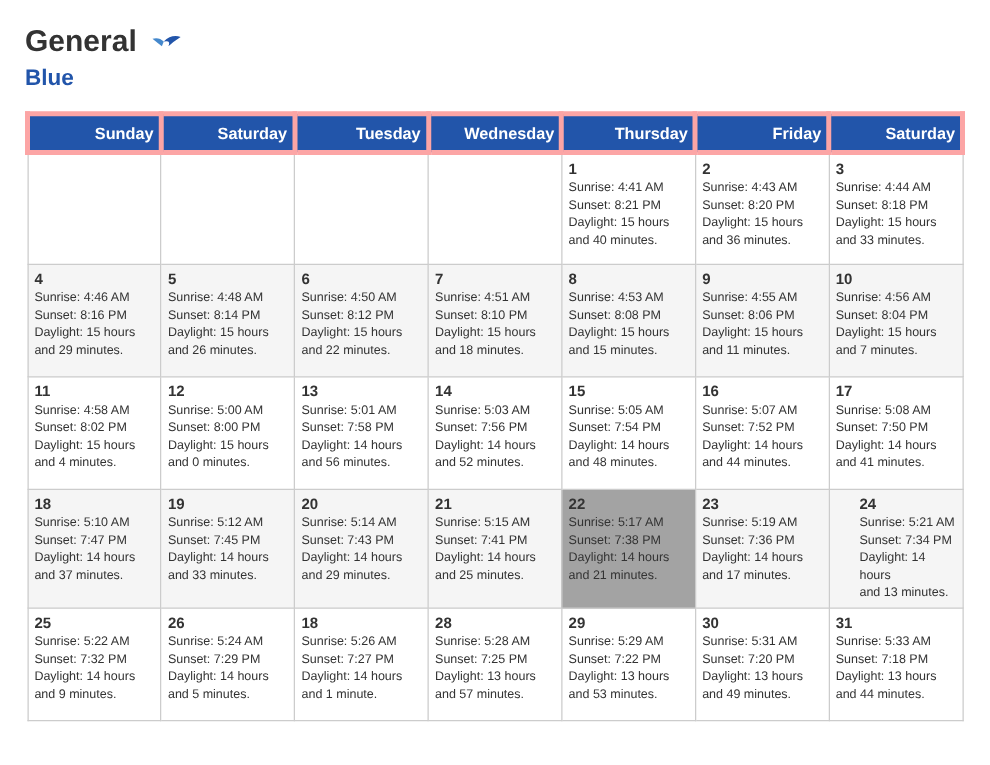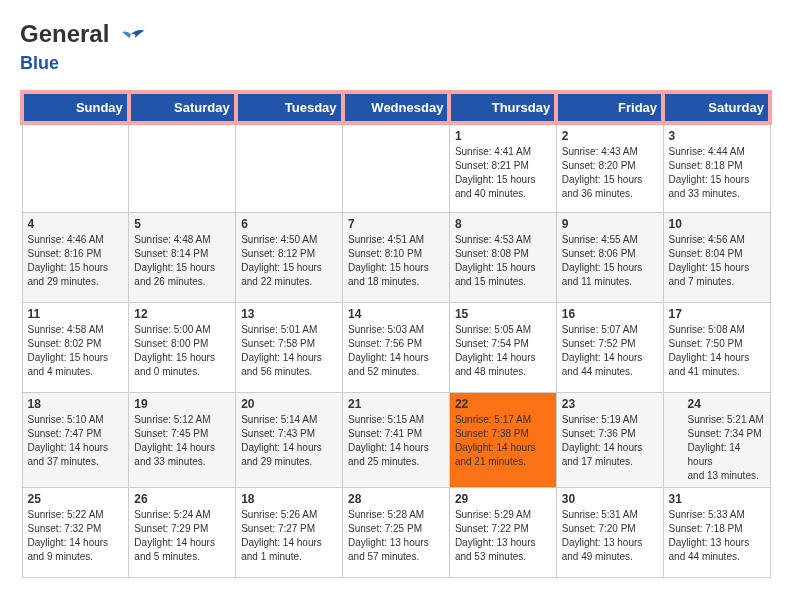--- a/index.html
+++ b/index.html
@@ -201,21 +201,21 @@
           <div class="day-info">Sunrise: 5:12 AM<br>Sunset: 7:45 PM<br>Daylight: 14 hours<br>and 33 minutes.</div>
         </td>
         <td style="background: rgb(245, 245, 245);">
           <span class="day-number">20</span>
           <div class="day-info">Sunrise: 5:14 AM<br>Sunset: 7:43 PM<br>Daylight: 14 hours<br>and 29 minutes.</div>
         </td>
         <td style="background: rgb(245, 245, 245); margin-top: 32px;">
           <span class="day-number">21</span>
           <div class="day-info">Sunrise: 5:15 AM<br>Sunset: 7:41 PM<br>Daylight: 14 hours<br>and 25 minutes.</div>
         </td>
-        <td style="background: #f97316;">
+        <td style="background: #a3a3a3;">
           <span class="day-number">22</span>
           <div class="day-info">Sunrise: 5:17 AM<br>Sunset: 7:38 PM<br>Daylight: 14 hours<br>and 21 minutes.</div>
         </td>
         <td style="background: rgb(245, 245, 245); margin-left: 27px;">
           <span class="day-number">23</span>
           <div class="day-info">Sunrise: 5:19 AM<br>Sunset: 7:36 PM<br>Daylight: 14 hours<br>and 17 minutes.</div>
         </td>
         <td style="background: rgb(245, 245, 245); padding-left: 24px;">
           <span class="day-number">24</span>
           <div class="day-info">Sunrise: 5:21 AM<br>Sunset: 7:34 PM<br>Daylight: 14 hours<br>and 13 minutes.</div>

